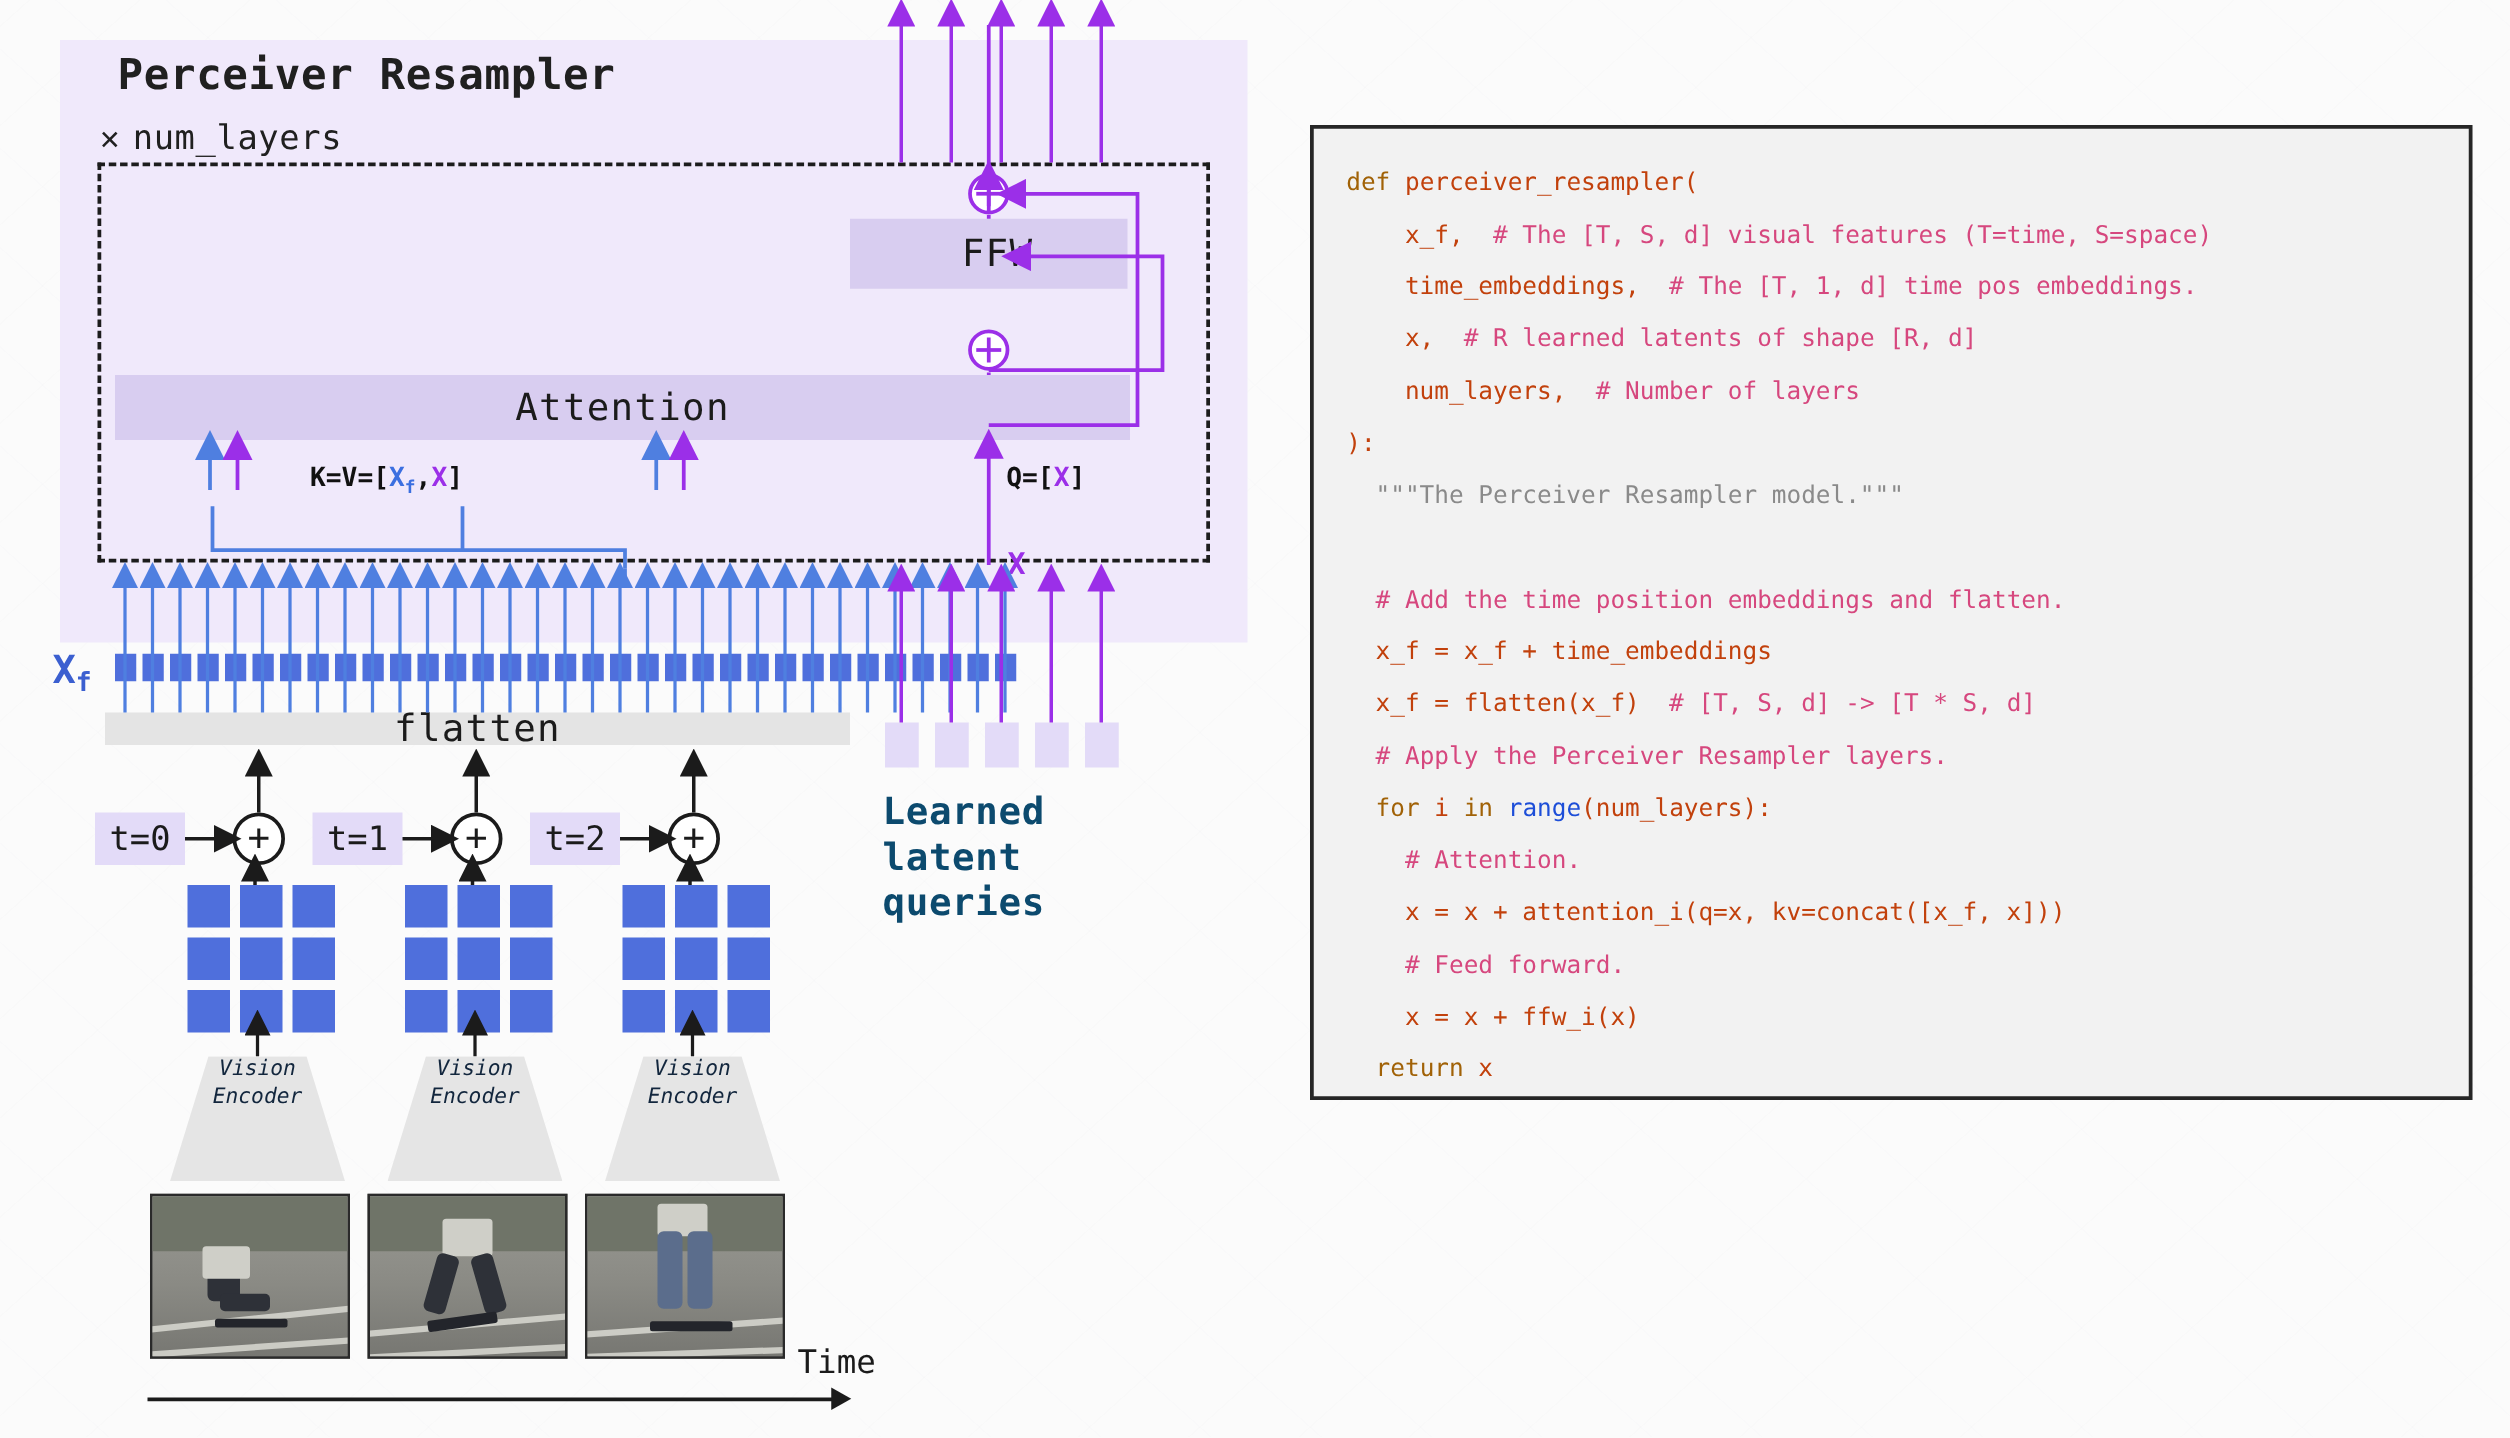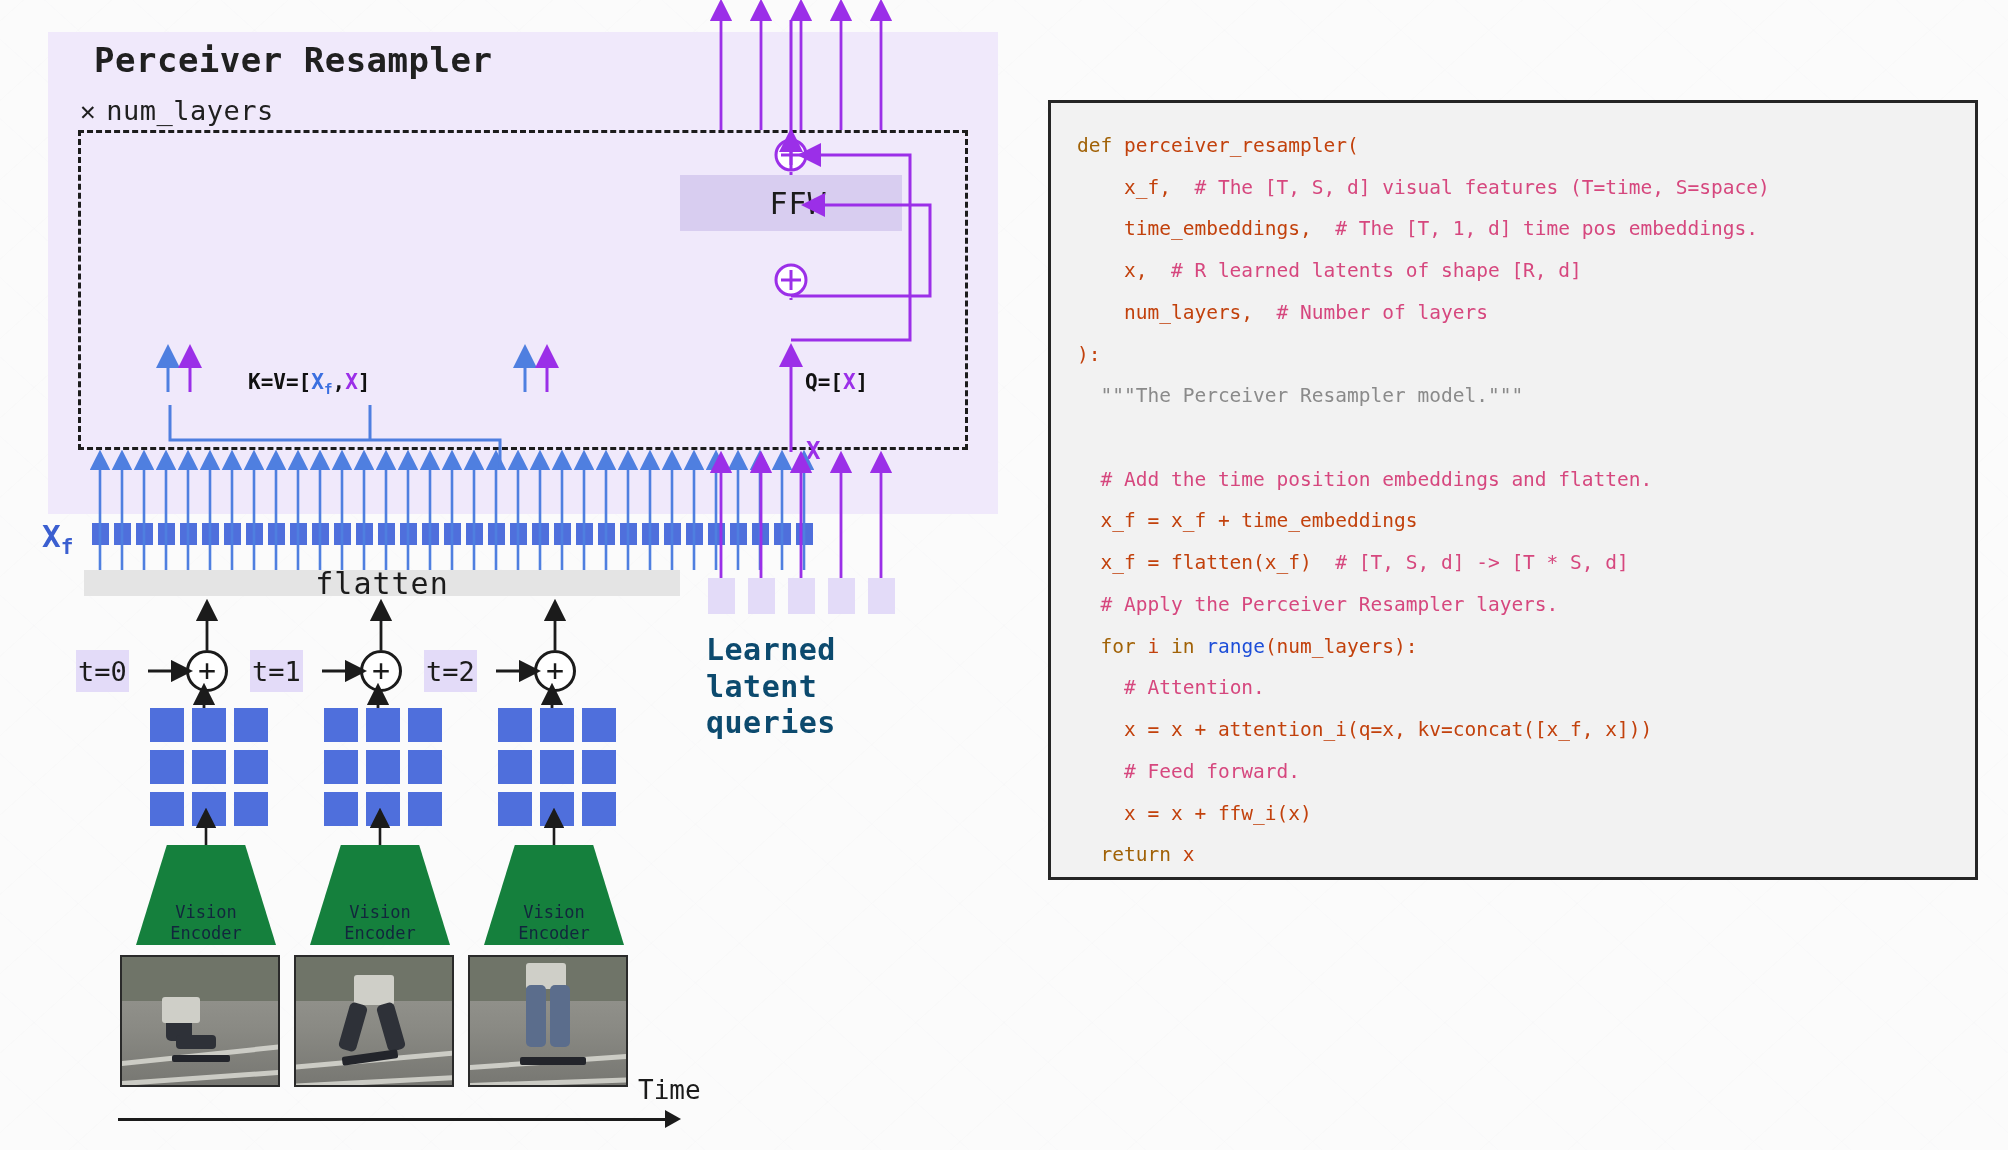--- a/index.html
+++ b/index.html
@@ -104,21 +104,21 @@
   .learned-label {
     position: absolute; left: 706px; top: 632px;
     font-size: 30px; color: #0c4a6e; line-height: 1.22;
     letter-spacing: 0.5px;
     font-weight: bold;
   }
 
   
   .t-chip {
     position: absolute;
-    width: 53px; height: 42px;
+    width: 72px; height: 42px;
     background: #e3dbf8;
     display:flex; align-items:center; justify-content:center;
     font-size: 27px; color: #1b1b1b;
   }
   .plus-circle {
     position: absolute;
     width: 42px; height: 42px;
     border: 3px solid #1b1b1b; border-radius: 50%;
     background: #fff;
     display:flex; align-items:center; justify-content:center;
@@ -126,25 +126,25 @@
   }
 
   
   .grid3 { position: absolute; display: grid; grid-template-columns: repeat(3, 34px); grid-template-rows: repeat(3, 34px); gap: 8px; }
   .grid3 div { background: #4f6fdc; }
 
   
   .venc {
     position: absolute;
     width: 140px; height: 100px;
-    background: #15803d;
+    background: #e5e5e5;
     clip-path: polygon(22% 0%, 78% 0%, 100% 100%, 0% 100%);
-    display: flex; align-items: flex-end; justify-content: center;
+    display: flex; align-items: flex-start; justify-content: center;
     text-align: center;
-    font-size: 17px; color: #12263d; line-height: 1.28;
+    font-size: 17px; color: #12263d; line-height: 1.28; font-style: italic;
   }
 
   
   .frame {
     position: absolute;
     width: 160px; height: 132px;
     border: 2px solid #2a2a2a;
     overflow: hidden;
     background: #8d8d88;
   }
@@ -216,20 +216,21 @@
   <div class="pr-title">Perceiver Resampler</div>
 
   <div class="pr-sub">
     <span class="xmark">✕</span>
     <span>num_layers</span>
   </div>
 
   <div class="dashed-box"></div>
 
   <div class="ffw-bar">FFW</div>
+  <div class="attention-bar">Attention</div>
 
   <div class="kv-label"><span>K=V=[</span><span class="blue-t"><span>X</span><span class="sub">f</span></span><span>,</span><span class="purple-t">X</span><span>]</span></div>
 
   <div class="q-label"><span>Q=[</span><span class="purple-t">X</span><span>]</span></div>
 
   <div class="x-label">X</div>
 
   <div class="xf-label"><span>X</span><span class="sub">f</span></div>
 
   <div class="token-strip" id="token-strip">

